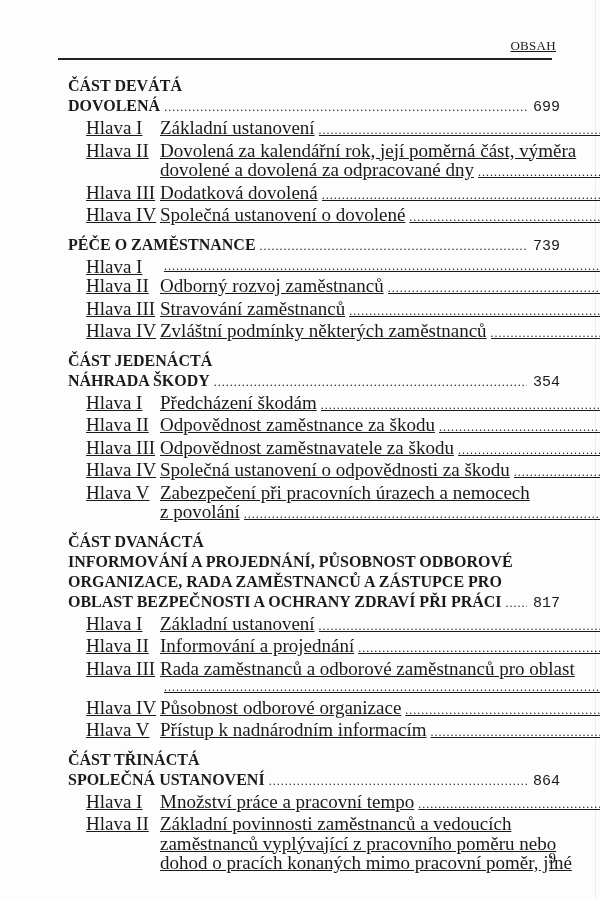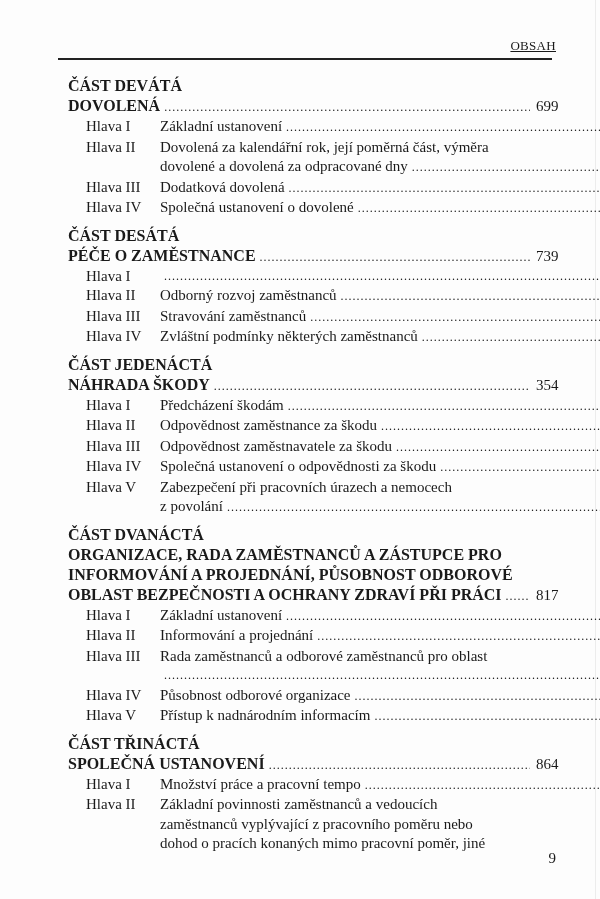--- a/index.html
+++ b/index.html
@@ -11,22 +11,22 @@
   .header-label { position:absolute; top:38px; right:44px; font-size:13px; letter-spacing:0.3px;text-decoration:underline; }
   .header-rule { position:absolute; top:58px; left:58px; width:494px; height:2px; background:#222; }
   .toc { position:absolute; top:76px; left:60px; width:492px;margin-left:8px; }
   .part { margin-bottom:7px; }
   .part-label, .part-title-line {
     font-weight:bold; font-size:16px; line-height:20px;
   }
   .row { display:flex; align-items:baseline; }
   .leader { flex:1; overflow:hidden; white-space:nowrap; margin:0 6px 0 4px; font-weight:normal; font-size:12px; letter-spacing:1px; }
   .leader::after { content:"............................................................................................................................................................................................................"; }
-  .page { font-size:15px; font-weight:normal; min-width:24px; text-align:left; }
-  .chapter { display:flex; font-size:15px; line-height:19.5px; padding-left:18px; }
+  .page { font-size:15px; font-weight:normal; min-width:24px; text-align:center;font-family:Liberation Mono, monospace; }
+  .chapter { display:flex; font-size:19px; line-height:19.5px; padding-left:18px;text-decoration:underline; }
   .ch-num { width:74px; flex-shrink:0; }
   .ch-body { flex:1; }
   .ch-line { display:flex; align-items:baseline; }
   .ch-text { white-space:nowrap;text-align:center; }
   .folio { position:absolute; top:850px; right:44px; font-size:15px; }
 </style>
 </head>
 <body>
 
 <div class="page-border"></div>
@@ -75,21 +75,20 @@
         <div class="ch-num">Hlava IV</div>
         <div class="ch-body">
           <div class="ch-line">
             <span class="ch-text">Společná ustanovení o dovolené</span>
             <span class="leader"></span>
           </div>
         </div>
       </div>
     </div>
     <div class="part">
-      <div class="part-label">ČÁST DESÁTÁ</div>
       <div class="row part-title-line">
         <span class="ch-text">PÉČE O ZAMĚSTNANCE</span>
         <span class="leader"></span>
         <span class="page">739</span>
       </div>
       <div class="chapter">
         <div class="ch-num">Hlava I</div>
         <div class="ch-body">
           <div class="ch-line">
             <span class="leader"></span>
@@ -176,26 +175,26 @@
           <div class="ch-line">
             <span class="ch-text">z povolání</span>
             <span class="leader"></span>
           </div>
         </div>
       </div>
     </div>
     <div class="part">
       <div class="part-label">ČÁST DVANÁCTÁ</div>
       <div class="row part-title-line">
+        <span class="ch-text">INFORMOVÁNÍ A PROJEDNÁNÍ, PŮSOBNOST ODBOROVÉ</span>
+      </div>
+      <div class="row part-title-line">
         <span class="ch-text">ORGANIZACE, RADA ZAMĚSTNANCŮ A ZÁSTUPCE PRO</span>
       </div>
       <div class="row part-title-line">
-        <span class="ch-text">INFORMOVÁNÍ A PROJEDNÁNÍ, PŮSOBNOST ODBOROVÉ</span>
-      </div>
-      <div class="row part-title-line">
         <span class="ch-text">OBLAST BEZPEČNOSTI A OCHRANY ZDRAVÍ PŘI PRÁCI</span>
         <span class="leader"></span>
         <span class="page">817</span>
       </div>
       <div class="chapter">
         <div class="ch-num">Hlava I</div>
         <div class="ch-body">
           <div class="ch-line">
             <span class="ch-text">Základní ustanovení</span>
             <span class="leader"></span>

